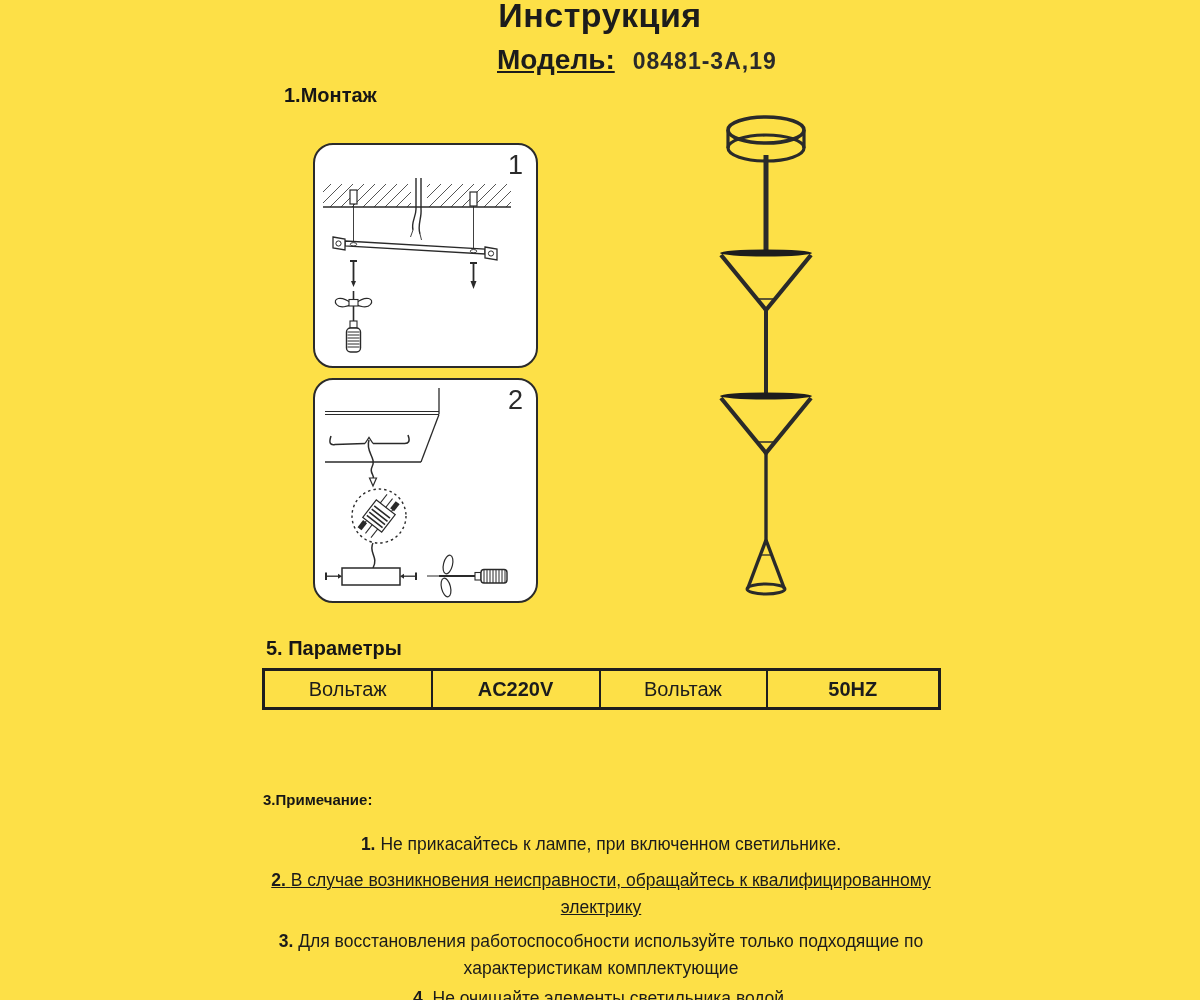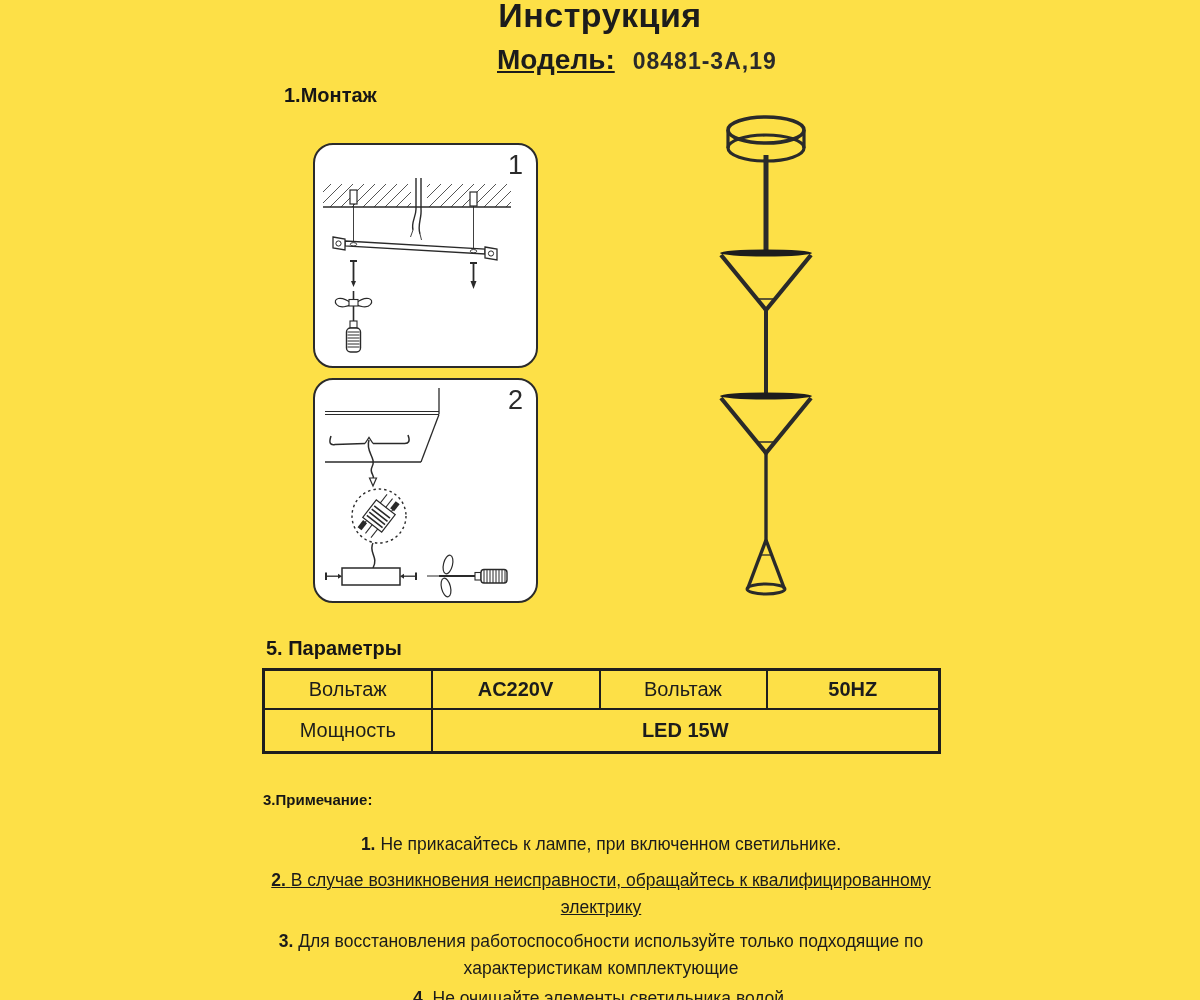--- a/index.html
+++ b/index.html
@@ -216,24 +216,20 @@
         <col style="width:167px">
         <col style="width:173px">
       </colgroup>
     <tbody>
         <tr>
       <td>Вольтаж</td>
       <td class="cell-bold">AC220V</td>
       <td>Вольтаж</td>
       <td class="cell-bold">50HZ</td>
     </tr>
-    <tr>
-      <td>Мощность</td>
-      <td class="cell-bold" colspan="3">LED 15W</td>
-    </tr>
   </tbody>
     </table>
 
   <h2 class="sec-heading h-notes">3.Примечание:</h2>
 
   <div class="notes">
     <p class="note note-1"><b>1.</b> <span class="note-text">Не прикасайтесь к лампе, при включенном светильнике.</span></p>
     <p class="note note-2"><b>2.</b> <span class="note-text">В случае возникновения неисправности, обращайтесь к квалифицированному
 электрику</span></p>
     <p class="note note-3"><b>3.</b> <span class="note-text">Для восстановления работоспособности используйте только подходящие по

